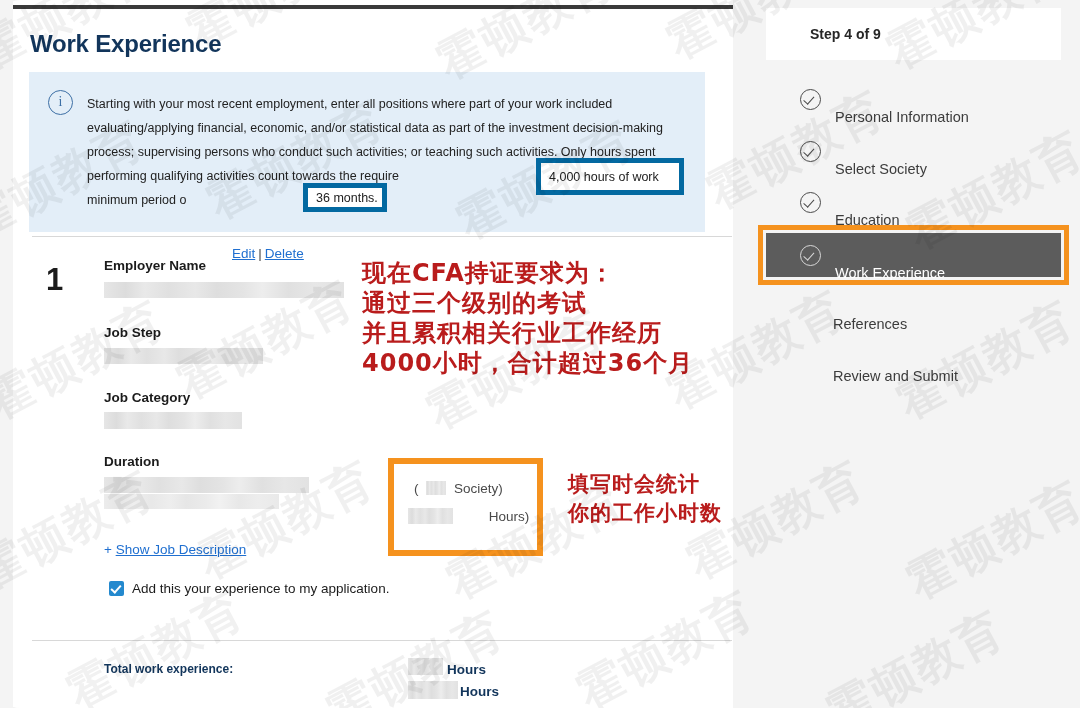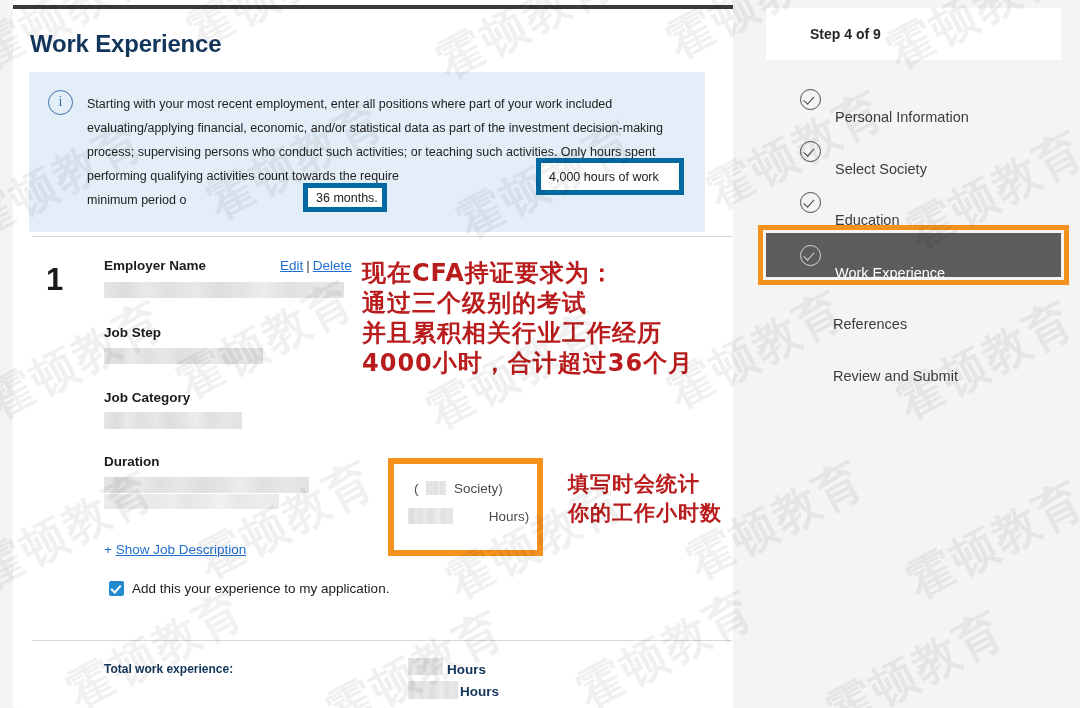--- a/index.html
+++ b/index.html
@@ -68,21 +68,21 @@
   }
   .field-label{
     position:absolute;font-size:13.5px;font-weight:bold;color:#1b1b1b;z-index:10;
   }
   .redact{
     position:absolute;
     background:linear-gradient(90deg,#e6e6e6 0%,#dcdcdc 9%,#e9e9e9 17%,#e0e0e0 27%,#e8e8e8 38%,#dedede 47%,#e4e4e4 58%,#ededed 66%,#e0e0e0 77%,#e7e7e7 88%,#e2e2e2 100%);
     z-index:9;
   }
   .link{color:#1f6fd0;text-decoration:underline;font-size:13.5px;cursor:pointer;}
-  .edit-row{position:absolute;left:232px;top:258px;z-index:10;font-size:13.5px;margin-left:48px;}
+  .edit-row{position:absolute;left:232px;top:246px;z-index:10;font-size:13.5px;}
   .edit-sep{color:#444;text-decoration:none;padding:0 3px;}
 
   .show-desc{
     position:absolute;left:104px;top:542px;z-index:10;font-size:13.5px;color:#1f6fd0;
   }
   .plus{color:#1f6fd0;text-decoration:none;}
 
   .cb-row{position:absolute;left:109px;top:581px;z-index:10;display:flex;align-items:center;gap:8px;}
   .cb{
     width:15px;height:15px;background:#2489ce;border-radius:2px;

